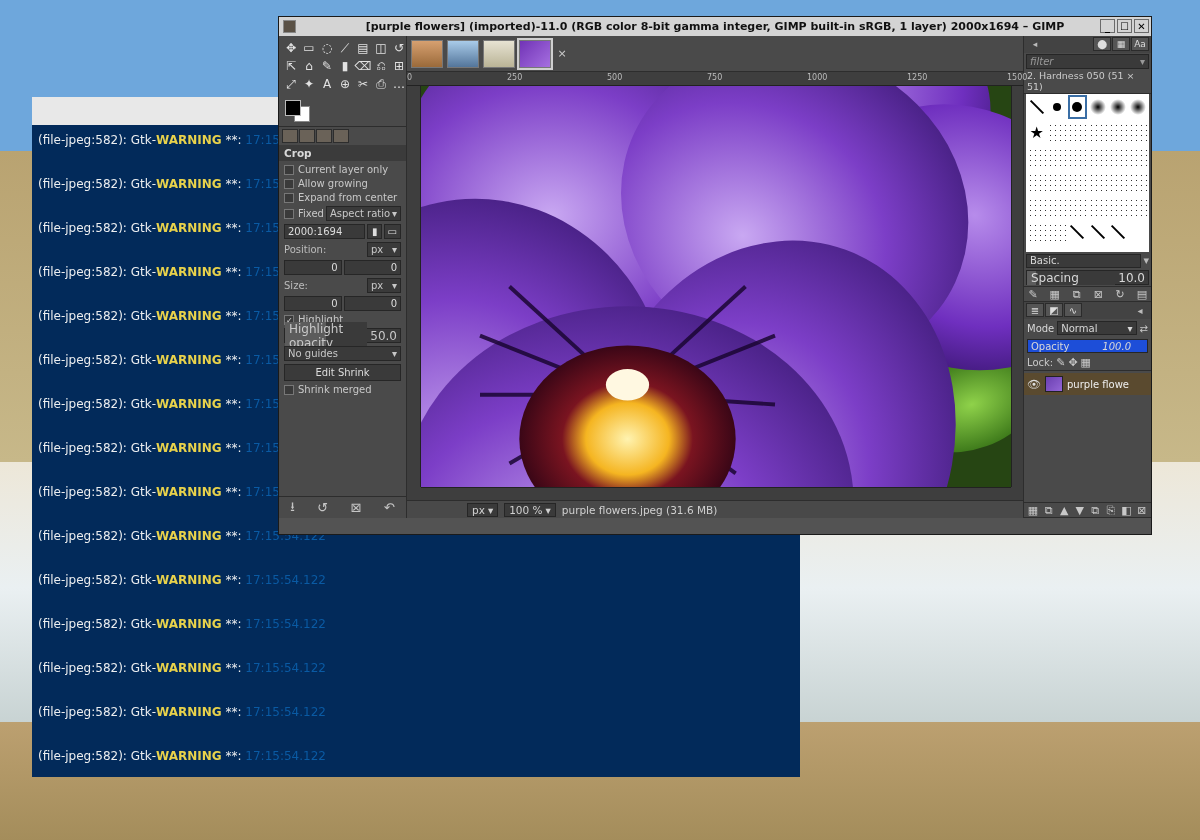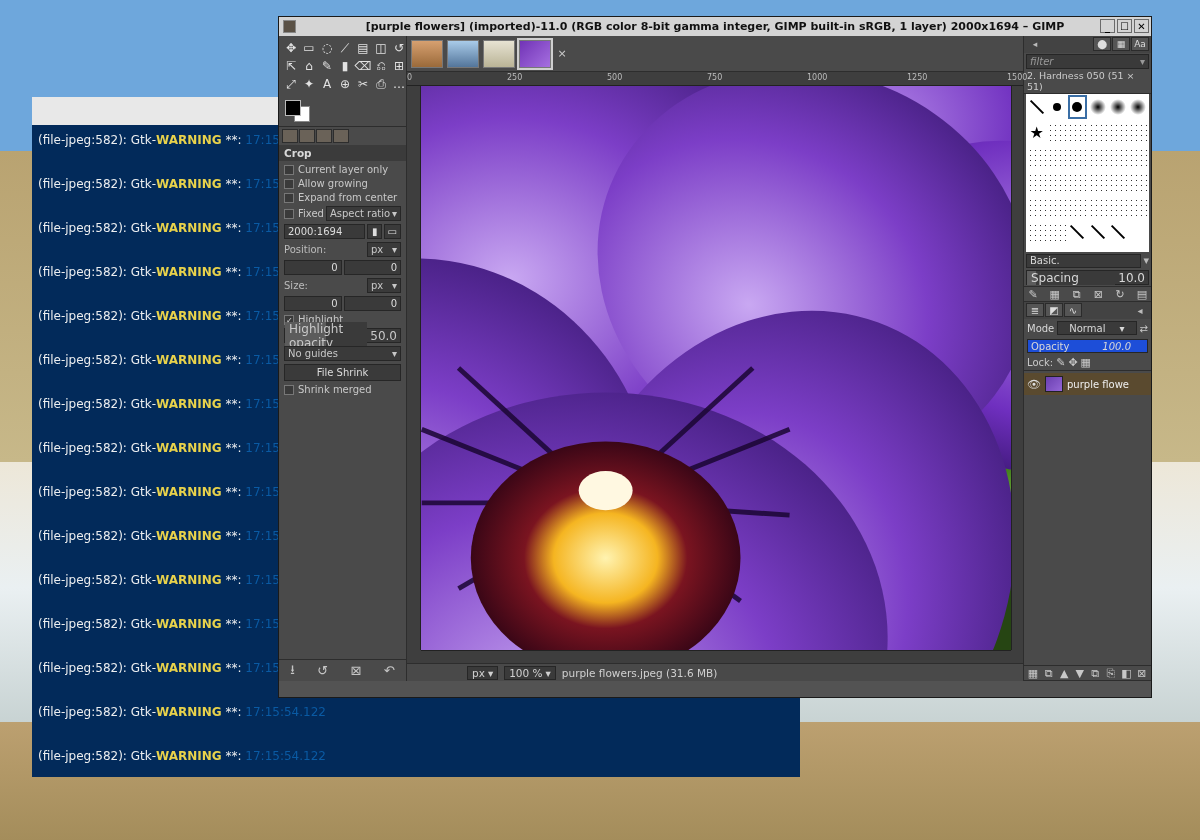--- a/index.html
+++ b/index.html
@@ -24,21 +24,21 @@
   }
   .terminal-titlebar .ticon { width: 16px; height: 16px; background:#0b3a6d; border-radius:2px; margin-right:6px; }
   .terminal-lines { padding: 4px 6px; line-height: 22px; white-space: pre; }
   .w  { color: #e8d24b; font-weight: bold; }
   .lbl{ color: #eceef0; }
   .ts { color: #0a5aa3; }
 
   
   .gimp {
     position: absolute; left: 279px; top: 17px;
-    width: 872px; height: 680px;
+    width: 872px; height: 517px;
     background: #535353; color: #d8d8d8;
     box-shadow: 0 0 0 1px #1a1a1a;
     font-size: 11px;
   }
   .gimp-titlebar {
     height: 19px; background: #d4d4d4; color: #111;
     display: flex; align-items: center; justify-content: center;
     position: relative; font-size: 11px; font-weight: bold;
   }
   .gimp-titlebar .appicon{ position:absolute; left:4px; top:3px; width:13px; height:13px; background:#5a5146; border:1px solid #888;}
@@ -107,21 +107,21 @@
   .presetrow .sel{ flex:1; height:14px; background:#3a3a3a; border:1px solid #262626; padding:0 3px; font-size:10px; display:flex; align-items:center;}
   .spacingrow{ display:flex; align-items:center; margin:1px 2px; background:#3a3a3a; border:1px solid #262626; height:15px; font-size:12px;}
   .spacingrow .bar{ flex:1; background:linear-gradient(90deg,#5c5c5c 0 10%,#3a3a3a 10%); padding-left:4px;}
   .iconrow{ height:16px; display:flex; align-items:center; justify-content:space-between; padding:0 2px; border-top:1px solid #2d2d2d; border-bottom:1px solid #2d2d2d;}
   .iconrow span{ width:14px; text-align:center; font-size:11px; color:#c8c8c8;}
 
   .layertabs{ height:17px; background:#434343; display:flex; gap:1px; padding:1px 2px;}
   .layertabs i{ width:18px; height:14px; background:#555; border:1px solid #2b2b2b; font-style:normal; font-size:10px; color:#ddd; display:flex; align-items:center; justify-content:center;}
   .layertabs i.tri{ margin-left:auto; background:transparent; border:none; color:#bbb;}
   .moderow, .opacrow{ display:flex; align-items:center; gap:3px; margin:2px 3px; font-size:10px;}
-  .moderow .sel{ flex:1; height:14px; background:#3a3a3a; border:1px solid #262626; padding:0 11px; display:flex; align-items:center; justify-content:space-between;}
+  .moderow .sel{ flex:1; height:14px; background:#3a3a3a; border:1px solid #262626; padding:0 3px; display:flex; align-items:center; justify-content:space-between;}
   .opacrow .bar{ flex:1; height:14px; background:#1d4ed8; border:1px solid #262626; display:flex; align-items:center;justify-content:space-between;}
   .opacrow .bar span:first-child{ flex:1; padding-left:3px;}
   .opacrow .bar span:last-child{ padding-right:16px;font-style:italic;}
   .lockrow{ display:flex; align-items:center; gap:3px; margin:1px 3px; font-size:10px; color:#c8c8c8;}
   .lockrow span.ic{ font-size:11px;}
   .layerlist{ flex:1; background:#4a4a4a; border-top:1px solid #2d2d2d; padding-top:2px;}
   .layer{ display:flex; align-items:center; gap:4px; padding:1px 3px; background:#5a4a2f; height:22px;}
   .layer .eye{ width:14px; text-align:center; color:#ddd;}
   .layer .lthumb{ width:18px; height:16px; background:linear-gradient(135deg,#6a3fb0,#9466d6); border:1px solid #222;}
   .layer .lname{ font-size:10px; color:#eee; overflow:hidden; white-space:nowrap;}
@@ -308,21 +308,21 @@
           <div class="bar" style="background:linear-gradient(90deg,#5c5c5c 0 50%,#3a3a3a 50%)"><span>Highlight opacity</span></div>
           <span style="padding:0 3px">50.0</span>
         </div>
         <div class="selrow">
             <div class="sel">
               <span>No guides</span>
               <span>▾</span>
             </div>
           </div>
         <div class="btn">
-            <span>File Shrink</span>
+            <span>Edit Shrink</span>
           </div>
         <label class="chk">
             <b></b>
             <span>Shrink merged</span>
           </label>
       </div>
       <div class="toolcol-bottom">
         <span>⭳</span>
         <span>↺</span>
         <span>⊠</span>

